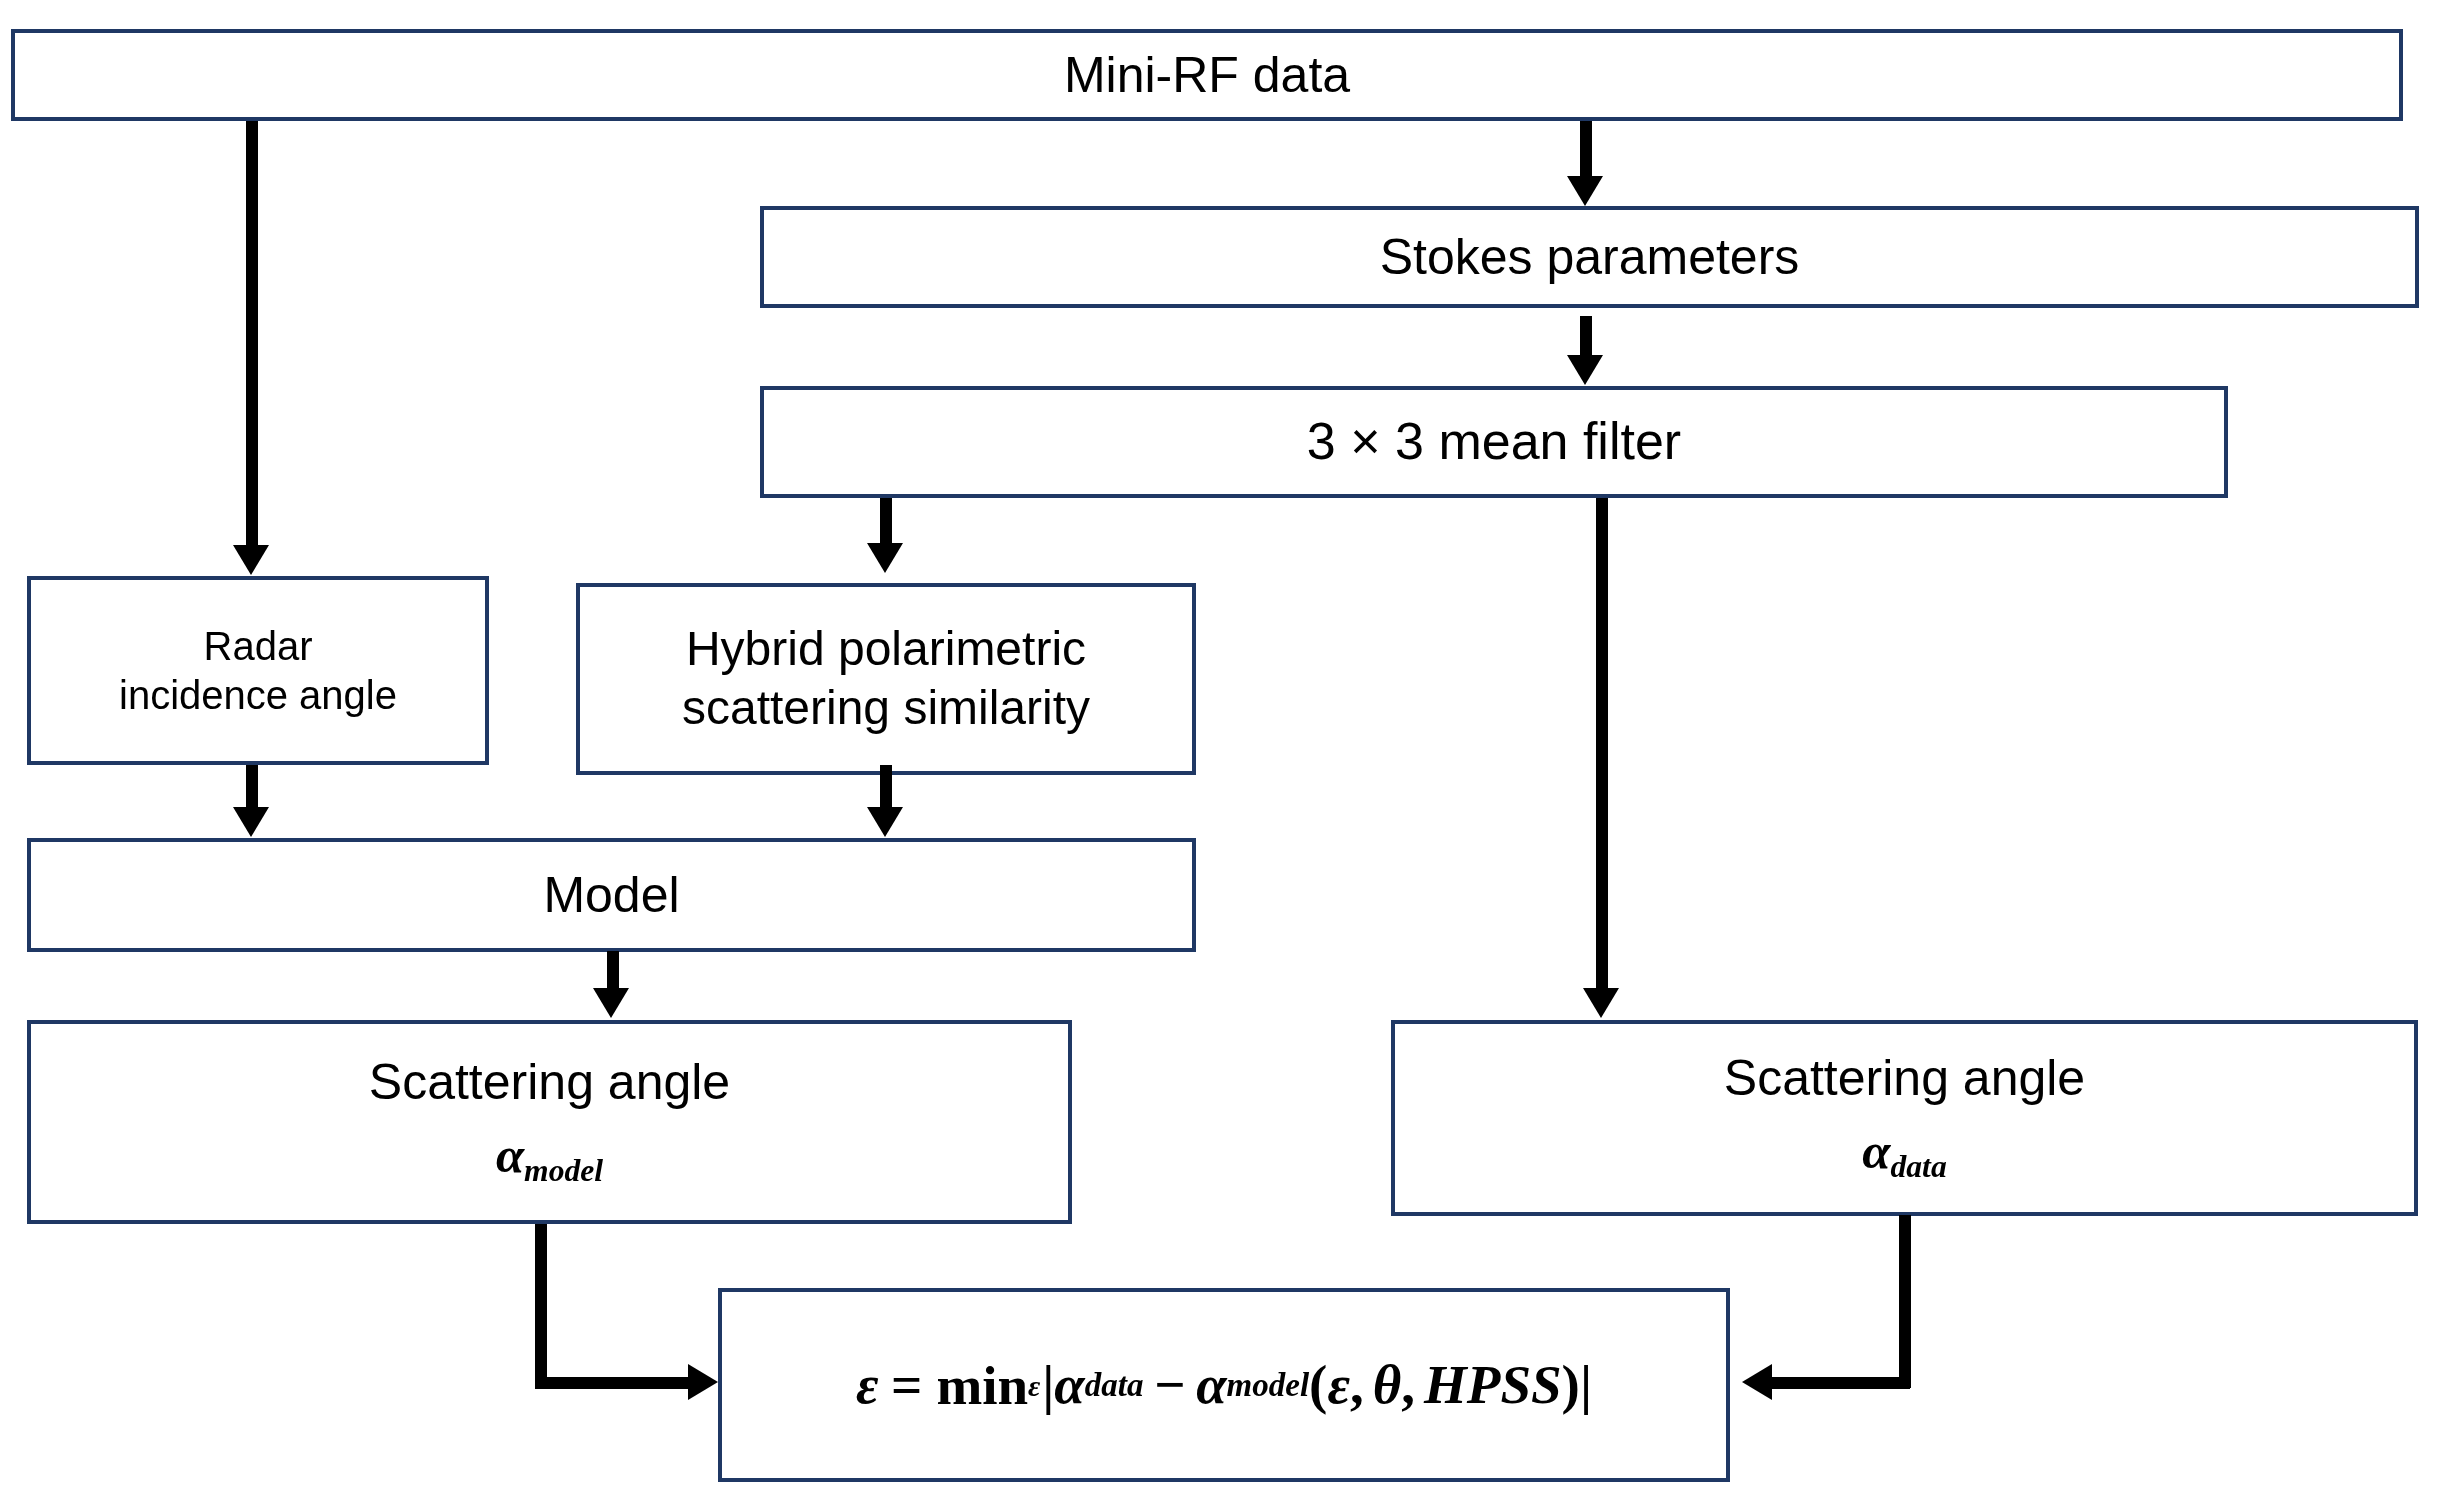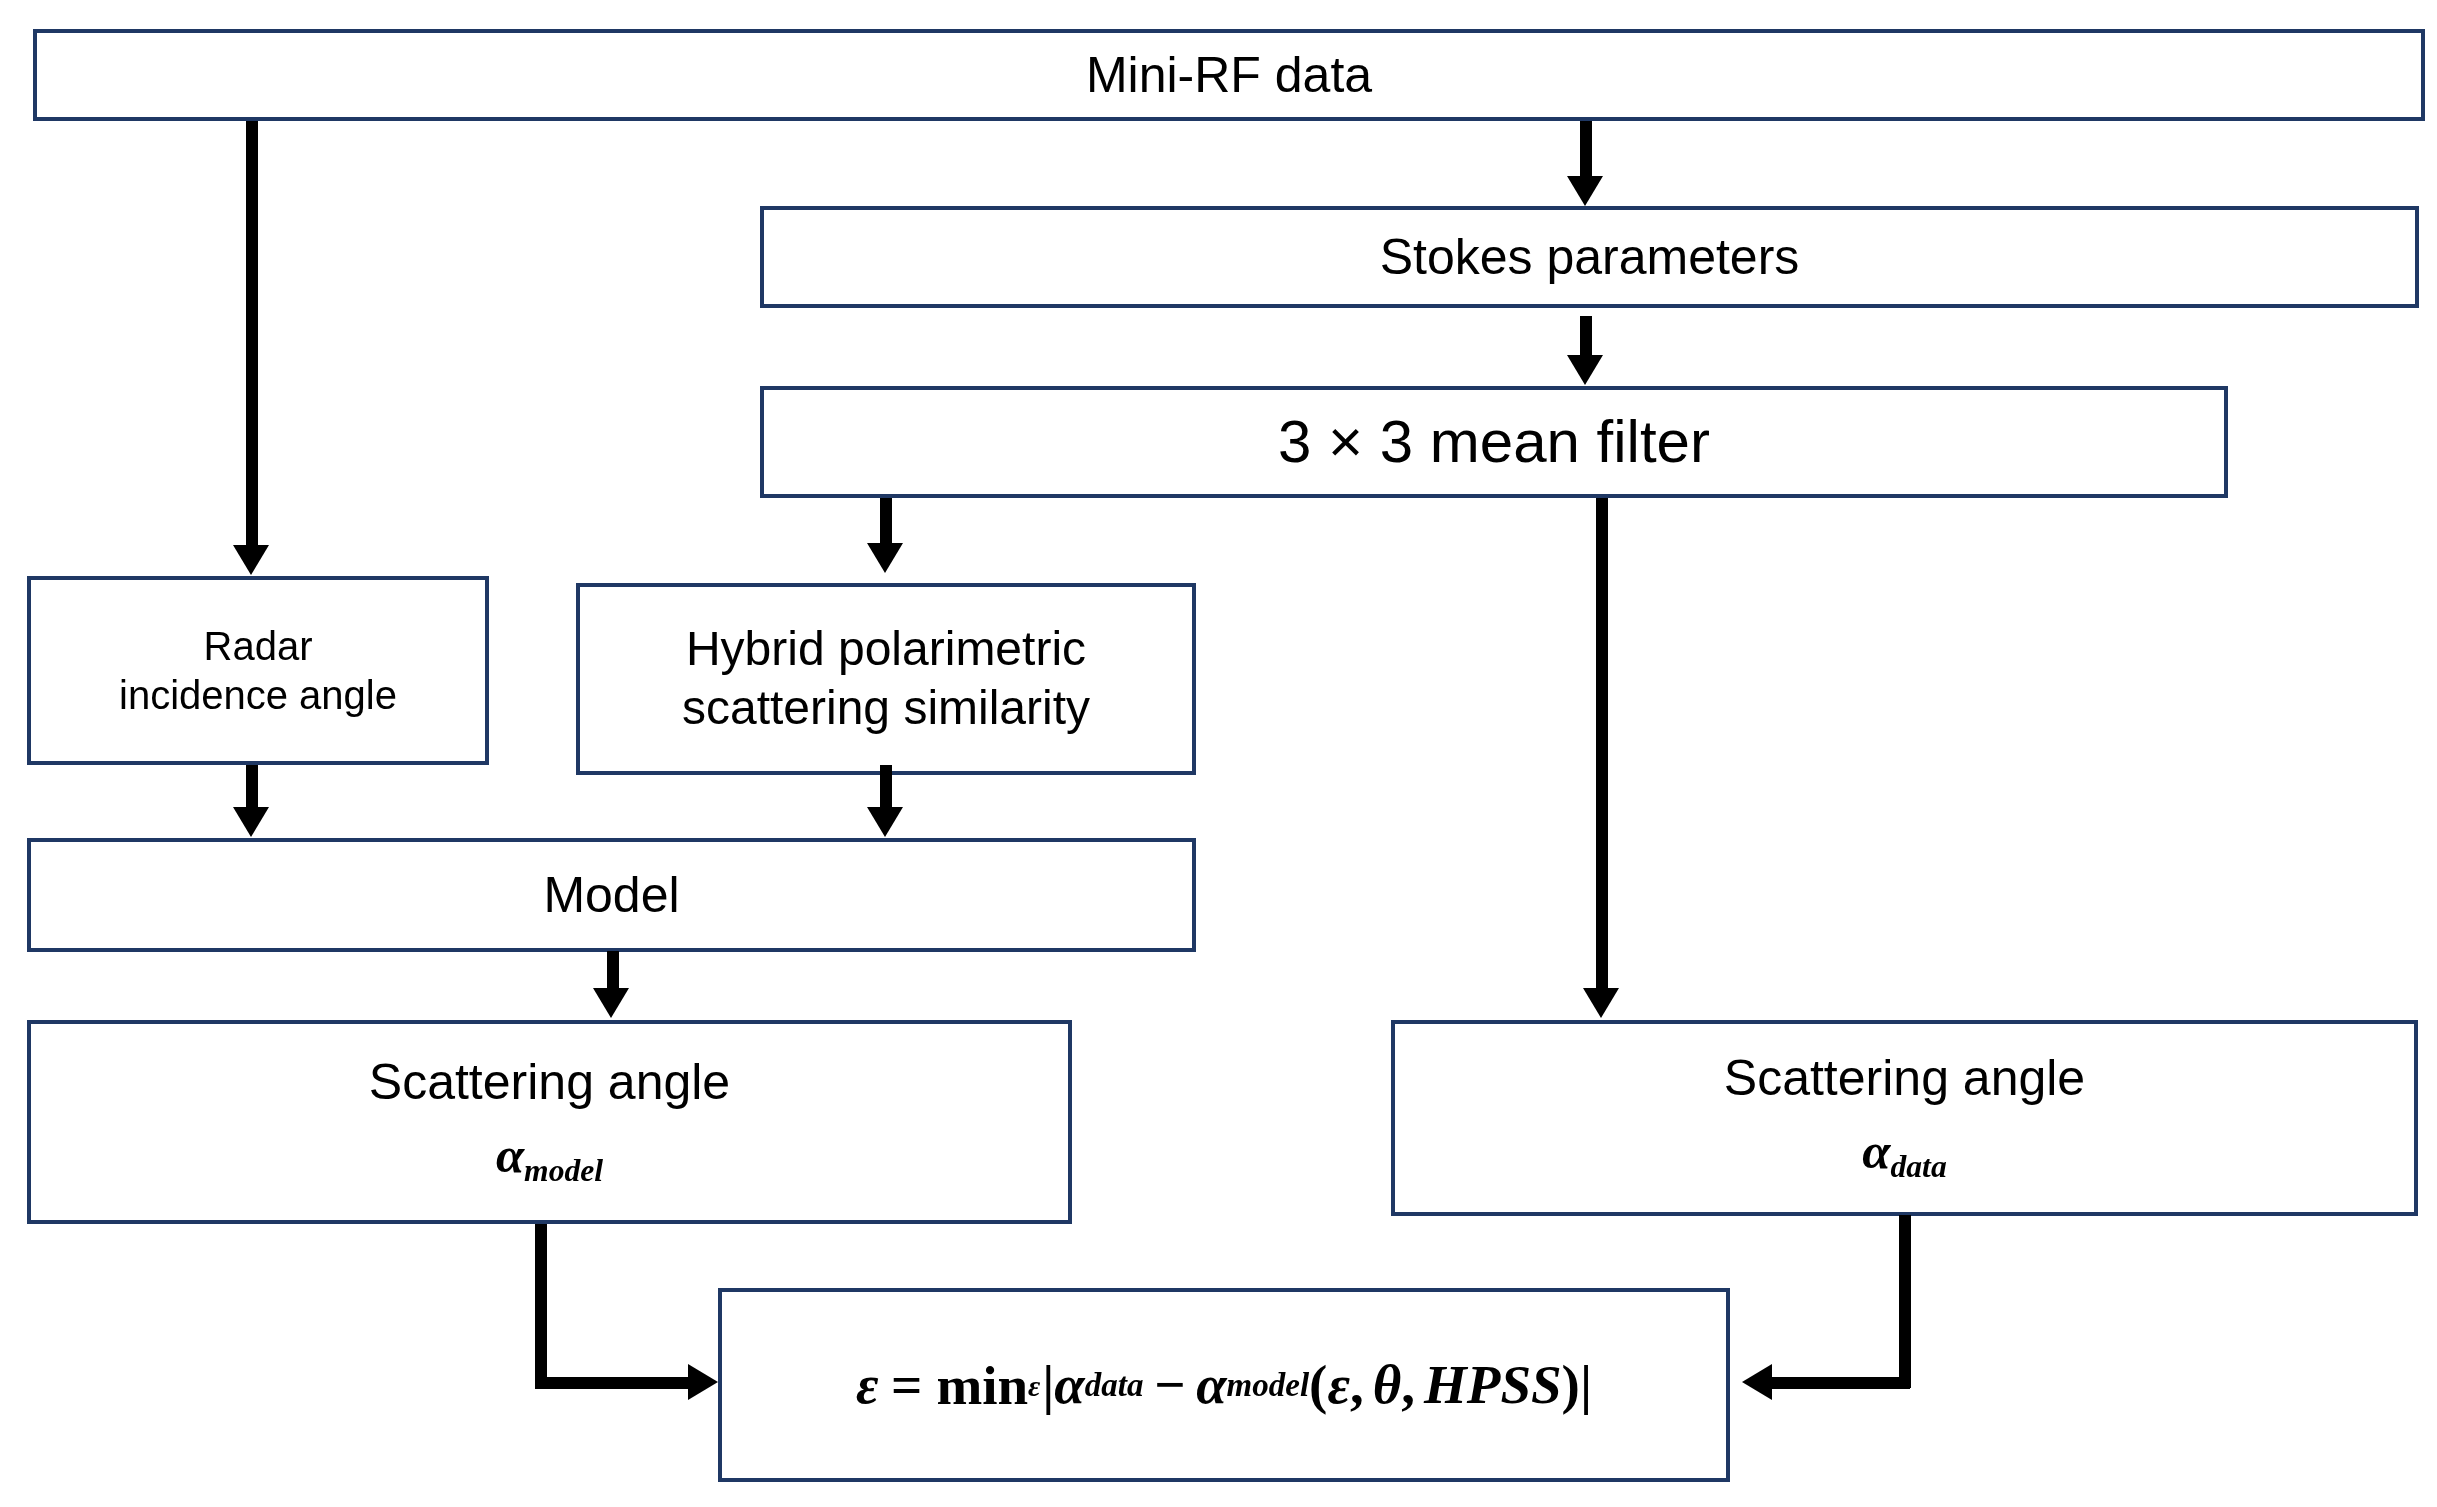--- a/index.html
+++ b/index.html
@@ -8,23 +8,23 @@
   #canvas{position:absolute;left:0;top:0;width:2438px;height:1508px;}
 
   .node{position:absolute;box-sizing:border-box;
         border:4.4px solid #1f3864;background:#ffffff;
         display:flex;flex-direction:column;align-items:center;
         justify-content:center;text-align:center;color:#000000;
         line-height:1.22;}
   .node .ttl{display:block;white-space:pre-line;}
 
   
-  #n-minirf   {left:33px;  top:29px;   width:2392px; height:92px; font-size:50px;}
+  #n-minirf   {left:11px;  top:29px;   width:2392px; height:92px; font-size:50px;}
   #n-stokes   {left:760px; top:206px;  width:1659px; height:102px; font-size:50px;}
-  #n-filter   {left:760px; top:386px;  width:1468px; height:112px; font-size:60px;}
+  #n-filter   {left:760px; top:386px;  width:1468px; height:112px; font-size:52px;}
   #n-radar    {left:27px;  top:576px;  width:462px;  height:189px; font-size:40px;}
   #n-hpss     {left:576px; top:583px;  width:620px;  height:192px; font-size:48px;}
   #n-model    {left:27px;  top:838px;  width:1169px; height:114px; font-size:50px;}
   #n-amodel   {left:27px;  top:1020px; width:1045px; height:204px; font-size:50px;}
   #n-adata    {left:1391px;top:1020px; width:1027px; height:196px; font-size:50px;}
   #n-formula  {left:718px; top:1288px; width:1012px; height:194px; font-size:44px;}
 
   .math{font-family:"Liberation Serif","DejaVu Serif",serif;
         font-style:italic;font-weight:bold;font-size:1.02em;
         display:inline-block;margin-top:11px;white-space:nowrap;}

